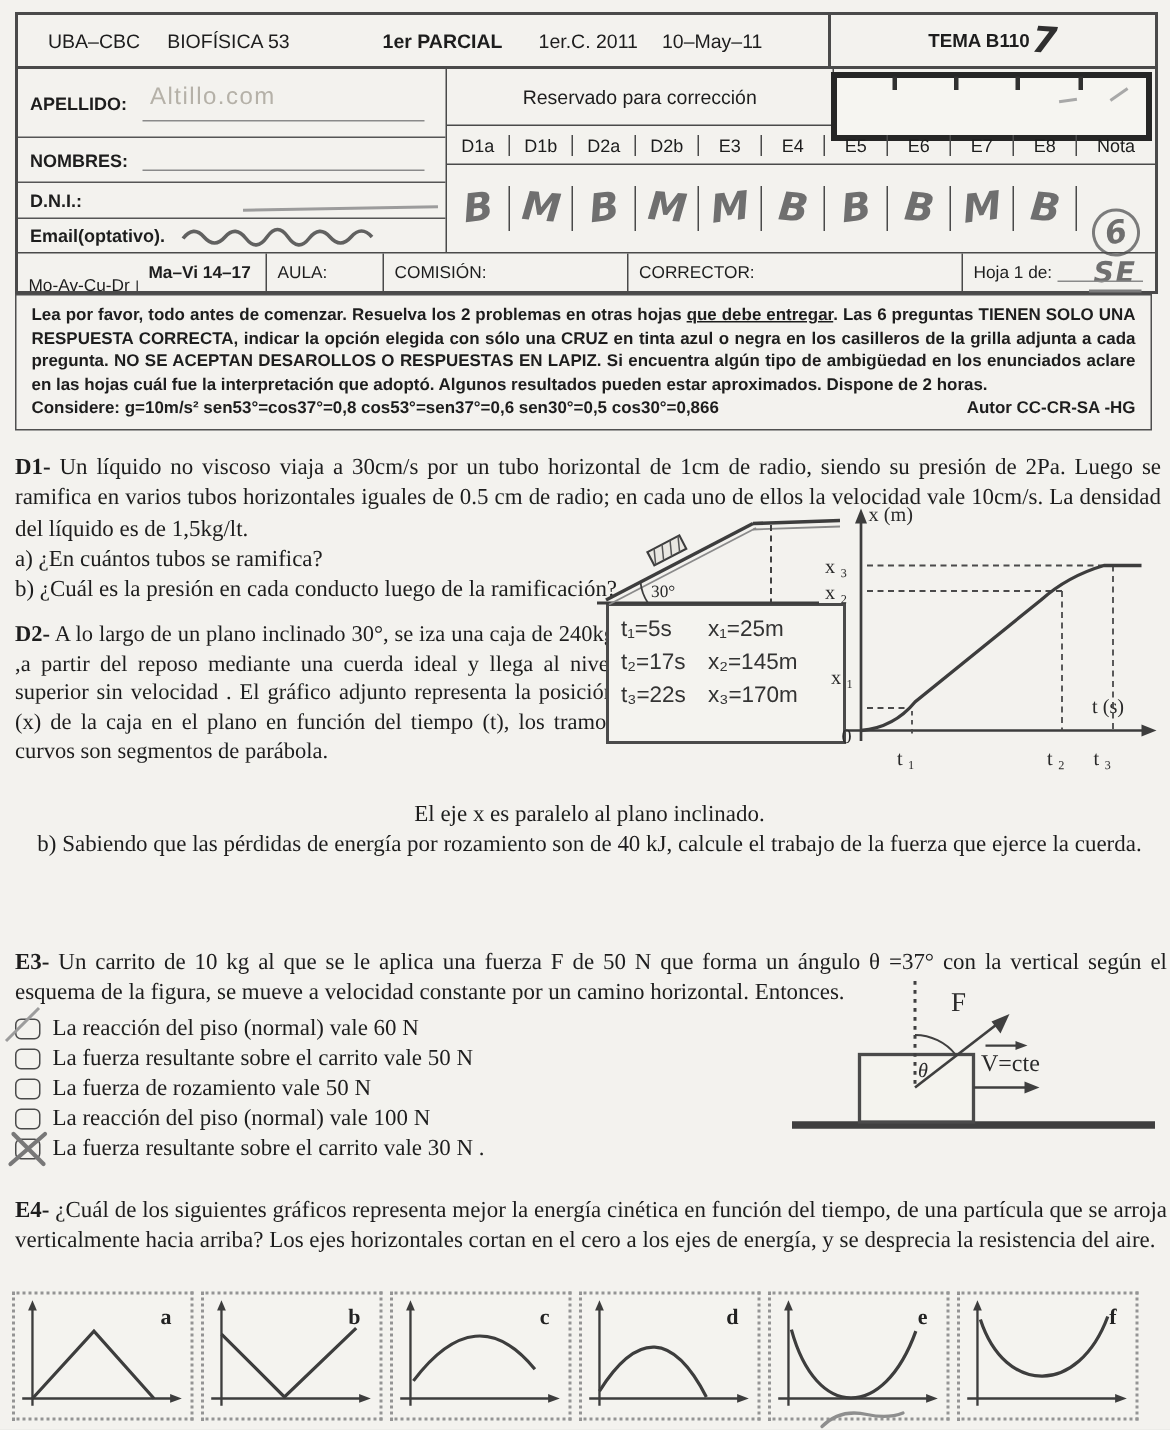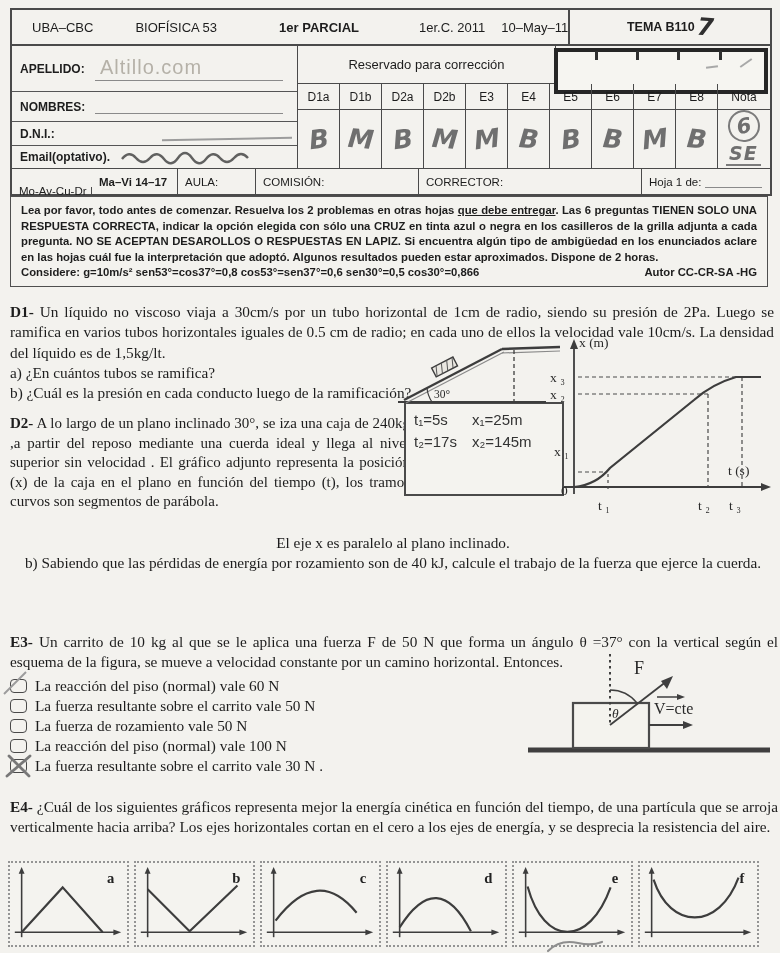--- a/index.html
+++ b/index.html
@@ -4,42 +4,42 @@
 <style>
   html,body{margin:0;padding:0;background:#e8e7e3;}
   .page{position:relative;width:780px;height:953px;background:#f3f2ee;color:#1d1d1d;
         font-family:"Liberation Serif",serif;overflow:hidden;}
   .abs{position:absolute;}
   
   .header{position:absolute;left:10px;top:8px;width:758px;height:184px;border:2px solid #4a4a4a;}
   .toprow{position:absolute;left:0;top:0;width:758px;height:36px;display:flex;border-bottom:2px solid #4a4a4a;box-sizing:border-box;}
   .toprow-left{flex:1;display:flex;align-items:center;font-family:"Liberation Sans",sans-serif;font-size:13px;border-right:2px solid #4a4a4a;}
   .toprow-left span{white-space:nowrap;}
-  .s-org{margin-left:20px;} .s-course{margin-left:42px;} .s-exam{margin-left:62px;font-weight:bold;}
-  .s-term{margin-left:60px;} .s-date{margin-left:16px;}
+  .s-org{margin-left:20px;} .s-course{margin-left:18px;} .s-exam{margin-left:62px;font-weight:bold;}
+  .s-term{margin-left:24px;} .s-date{margin-left:16px;}
   .tema-cell{width:216px;display:flex;align-items:center;justify-content:center;gap:2px;
              font-family:"Liberation Sans",sans-serif;font-size:12.5px;font-weight:bold;}
   .hw{font-family:"DejaVu Sans",sans-serif;font-style:italic;color:#6f6f6f;}
   .tema-num{font-size:24px;color:#2f2f2f;transform:rotate(4deg);font-weight:bold;}
   .fields{position:absolute;left:0;top:36px;width:286px;height:122px;border-right:1.5px solid #4a4a4a;box-sizing:border-box;}
   .frow{position:relative;display:flex;align-items:center;padding-left:8px;border-bottom:1.5px solid #555;box-sizing:border-box;
         font-family:"Liberation Sans",sans-serif;font-size:12px;font-weight:bold;}
   .f1{height:46px;} .f2{height:30px;} .f3{height:24px;} .f4{height:22px;border-bottom:none;}
-  .watermark{position:absolute;left:88px;top:10px;font-weight:normal;font-size:20px;color:#b5b1a8;letter-spacing:1px;}
+  .watermark{position:absolute;left:88px;top:10px;font-weight:normal;font-size:16px;color:#b5b1a8;letter-spacing:1px;}
   .blankline{flex:1;margin:0 14px 4px 10px;border-bottom:1.3px solid #8a8a8a;height:60%;}
   .scribble-svg{position:absolute;left:108px;top:3px;}
   .dni-mark{position:absolute;left:150px;top:16px;width:130px;height:2px;background:#9c9c9c;transform:rotate(-1deg);}
   .scoregrid{position:absolute;left:286px;top:36px;width:472px;height:122px;}
   .reservado{position:absolute;left:0;top:0;width:258px;height:38px;border-right:1.5px solid #4a4a4a;border-bottom:1.5px solid #4a4a4a;
              box-sizing:border-box;display:flex;align-items:center;justify-content:center;
              font-family:"Liberation Sans",sans-serif;font-size:13px;}
   .tickbox{position:absolute;left:256px;top:2px;width:206px;height:38px;border:4px solid #262626;background:#f6f5f1;}
   .tick{position:absolute;top:-1px;width:3px;height:9px;background:#303030;}
   .pmark{position:absolute;background:#a8a8a8;}
-  .colheads,.letters{position:absolute;left:0;display:flex;box-sizing:border-box;}
+  .colheads,.letters{position:absolute;left:0;display:flex;box-sizing:border-box;align-items:center;}
   .colheads{top:38px;width:472px;height:26px;border-bottom:1.5px solid #4a4a4a;}
   .letters{top:64px;width:472px;height:58px;}
   .gc{width:42px;border-right:1.5px solid #4a4a4a;box-sizing:border-box;display:flex;align-items:center;justify-content:center;
       font-family:"Liberation Sans",sans-serif;font-size:12px;}
   .gc:last-child{width:52px;border-right:none;}
   .letters .gc{font-size:26px;font-weight:bold;}
   .letters .gc:nth-child(odd) .hwl{transform:rotate(-7deg);}
   .letters .gc:nth-child(even) .hwl{transform:rotate(5deg);}
   .hwl{display:inline-block;}
   .nota-c{position:relative;overflow:visible;}
@@ -225,20 +225,24 @@
 
   <div class="databox">
     <div class="dbrow">
         <span>t₁=5s</span>
         <span>x₁=25m</span>
       </div>
     <div class="dbrow">
         <span>t₂=17s</span>
         <span>x₂=145m</span>
       </div>
+    <div class="dbrow">
+        <span>t₃=22s</span>
+        <span>x₃=170m</span>
+      </div>
   </div>
 
   <svg class="abs" style="left:396px;top:332px;" width="170" height="78" viewBox="0 0 170 78">
     <line x1="2" y1="70" x2="150" y2="70" stroke="#3d3d3d" stroke-width="2"></line>
     <line x1="10" y1="71" x2="108" y2="20" stroke="#8a8a8a" stroke-width="1.2"></line>
     <line x1="8" y1="68" x2="106" y2="17" stroke="#3d3d3d" stroke-width="2.4"></line>
     <line x1="106" y1="17" x2="164" y2="15" stroke="#3d3d3d" stroke-width="2.4"></line>
     <line x1="106" y1="21" x2="164" y2="19" stroke="#8a8a8a" stroke-width="1.2"></line>
     <line x1="118" y1="18" x2="118" y2="70" stroke="#3d3d3d" stroke-width="1.3" stroke-dasharray="4,3"></line>
     <g transform="translate(42,44) rotate(-27.5)">

